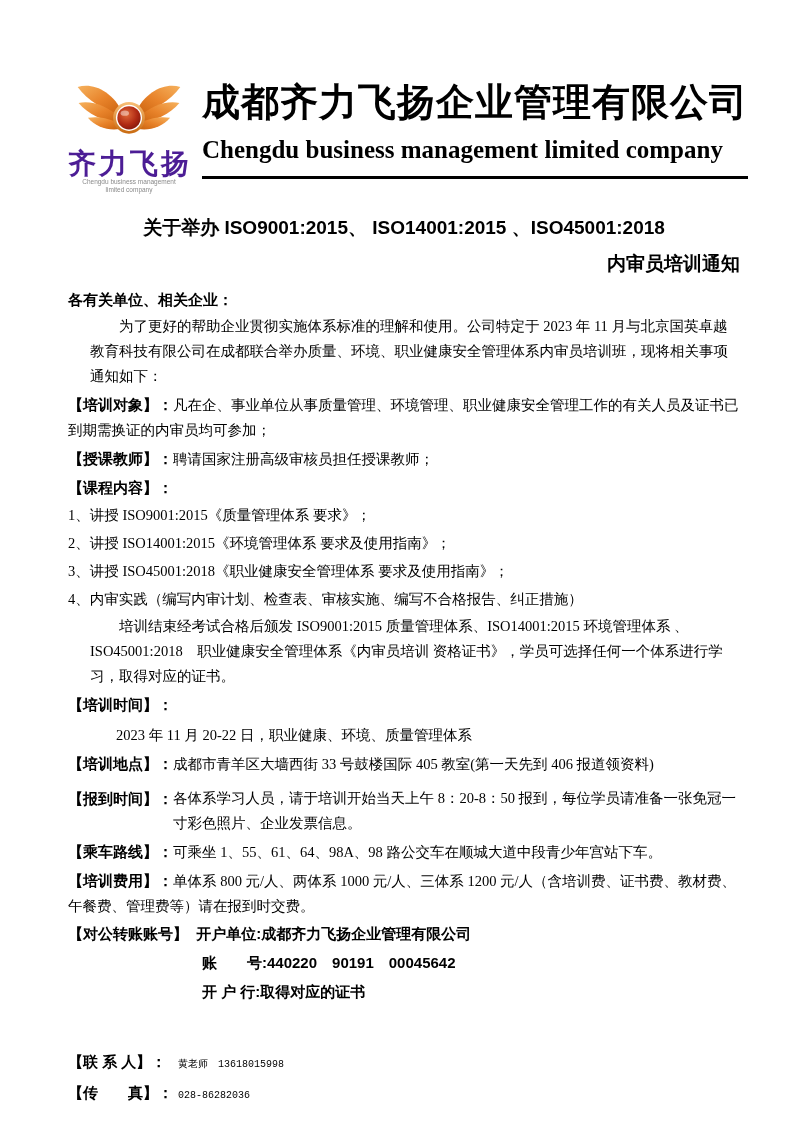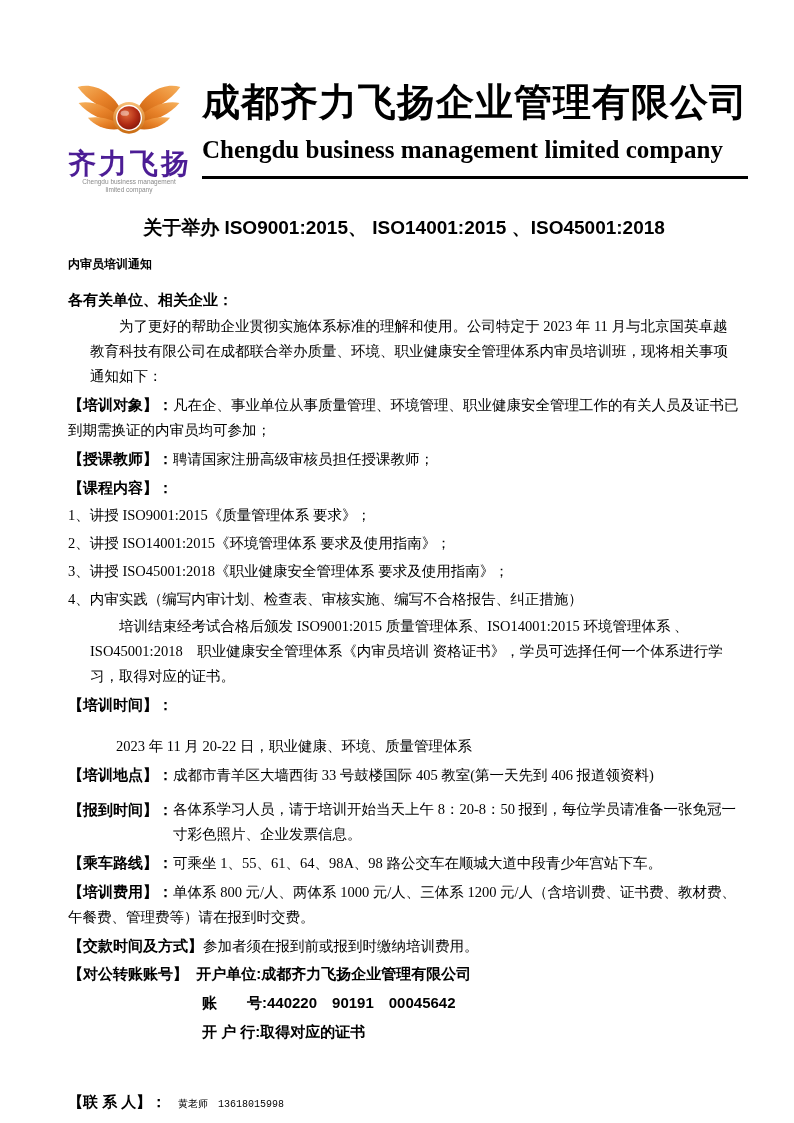--- a/index.html
+++ b/index.html
@@ -39,40 +39,40 @@
     font-family: "Liberation Serif", "DejaVu Serif", serif; white-space: nowrap;
   }
 
   
   .title {
     margin-top: 22px; text-align: center;
     font-family: "Liberation Sans", "DejaVu Sans", sans-serif;
     font-weight: bold; font-size: 19px; line-height: 24px;
   }
   .subtitle {
-    margin-top: 14px; text-align: left;
+    margin-top: 14px; text-align: right;
     font-family: "Liberation Sans", "DejaVu Sans", sans-serif;
-    font-weight: bold; font-size: 12px; line-height: 20px;
+    font-weight: bold; font-size: 19px; line-height: 20px;
   }
 
   
   .body { margin-top: 13px; font-size: 14.5px; line-height: 25px; }
   .blabel {
     font-family: "Liberation Sans", "DejaVu Sans", sans-serif;
     font-weight: bold; font-size: 15px;
   }
   .salutation { margin-top: 2px; }
   .indent2 { text-indent: 2em; }
   .para { margin-top: 2px; margin-left: 22px; }
   .section { margin-top: 3px; }
   .course-item { margin-top: 3px; }
   .hang { display: flex; margin-top: 9px; }
   .hang .blabel { flex: 0 0 auto; }
   .hang .hang-text { flex: 1; }
-  .time-value { padding-left: 48px; margin-top: 17px; }
+  .time-value { padding-left: 48px; margin-top: 6px; }
 
   .account { margin-top: 0; font-family: "Liberation Sans", "DejaVu Sans", sans-serif; font-weight: bold; font-size: 15px; }
   .account-row { line-height: 29px; }
   .account-sub { margin-left: 134px; }
 
   .contacts { margin-top: 42px; }
   .contact-row { line-height: 28px; display: flex; align-items: baseline; }
   .contact-row .blabel { width: 110px; flex: 0 0 110px; }
   .contact-value { font-family: "Liberation Mono", "DejaVu Sans Mono", monospace; font-size: 10px; }
 </style>
@@ -154,21 +154,20 @@
 
     <div class="hang">
         <span class="blabel">【报到时间】：</span>
         <span class="hang-text">各体系学习人员，请于培训开始当天上午 8：20-8：50 报到，每位学员请准备一张免冠一寸彩色照片、企业发票信息。</span>
       </div>
 
     <div class="section"><span class="blabel">【乘车路线】：</span><span>可乘坐 1、55、61、64、98A、98 路公交车在顺城大道中段青少年宫站下车。</span></div>
 
     <div class="section"><span class="blabel">【培训费用】：</span><span>单体系 800 元/人、两体系 1000 元/人、三体系 1200 元/人（含培训费、证书费、教材费、午餐费、管理费等）请在报到时交费。</span></div>
 
-    <div class="section"><span class="blabel">【交款时间及方式】</span><span>参加者须在报到前或报到时缴纳培训费用。</span></div>
 
     <div class="account">
       <div class="account-row"><span>【对公转账账号】</span>&nbsp;&nbsp;<span>开户单位:</span><span>成都齐力飞扬企业管理有限公司</span></div>
       <div class="account-row account-sub"><span>账　　号:</span><span>440220　90191　00045642</span></div>
       <div class="account-row account-sub"><span>开 户 行:</span><span>取得对应的证书</span></div>
     </div>
 
     <div class="contacts">
       <div class="contact-row">
           <span class="blabel">【联 系 人】：</span>

